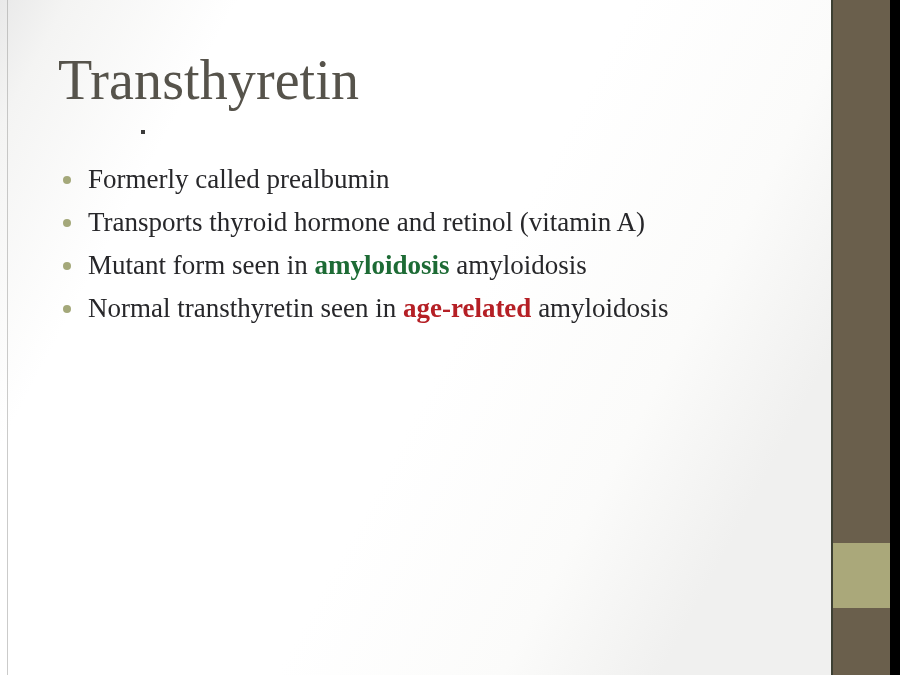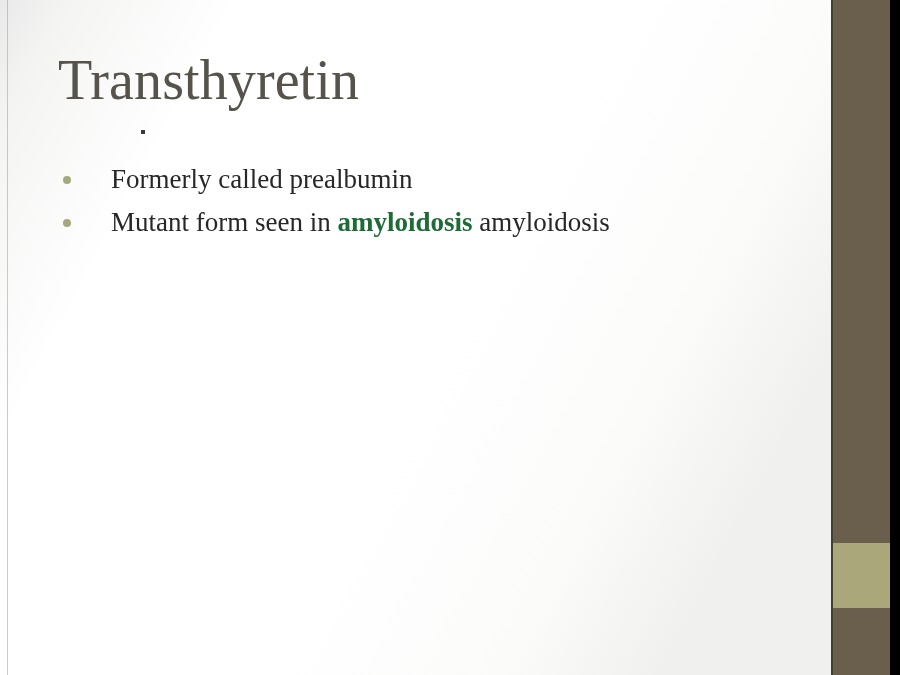--- a/index.html
+++ b/index.html
@@ -140,21 +140,20 @@
     border-radius: 50%;
     background: #a4a87a;
     margin-left: 3px;
   }
   .bullet-text {
     flex: 1 1 auto;
     color: #27272a;
     font-size: 27px;
     line-height: 33px;
     white-space: nowrap;
-    margin-left: 23px;
   }
   .hl-green {
     color: #1d6b35;
     font-weight: bold;
   }
   .hl-red {
     color: #b51f25;
     font-weight: bold;
   }
 </style>
@@ -180,25 +179,37 @@
 
   <div class="bullet-list">
 
     <div class="bullet-row">
       <span class="bullet-marker">
           <span class="bullet-dot"></span>
         </span>
       <span class="bullet-text">Formerly called prealbumin</span>
     </div>
 
+    <div class="bullet-row">
+      <span class="bullet-marker">
+          <span class="bullet-dot"></span>
+        </span>
+      <span class="bullet-text">Transports thyroid hormone and retinol (vitamin A)</span>
+    </div>
 
 
     <div class="bullet-row">
       <span class="bullet-marker">
           <span class="bullet-dot"></span>
         </span>
       <span class="bullet-text">Mutant form seen in <span class="hl-green">amyloidosis</span> amyloidosis</span>
     </div>
 
+    <div class="bullet-row">
+      <span class="bullet-marker">
+          <span class="bullet-dot"></span>
+        </span>
+      <span class="bullet-text">Normal transthyretin seen in <span class="hl-red">age-related</span> amyloidosis</span>
+    </div>
 
   </div>
 
 </div>
 
 </body></html>

